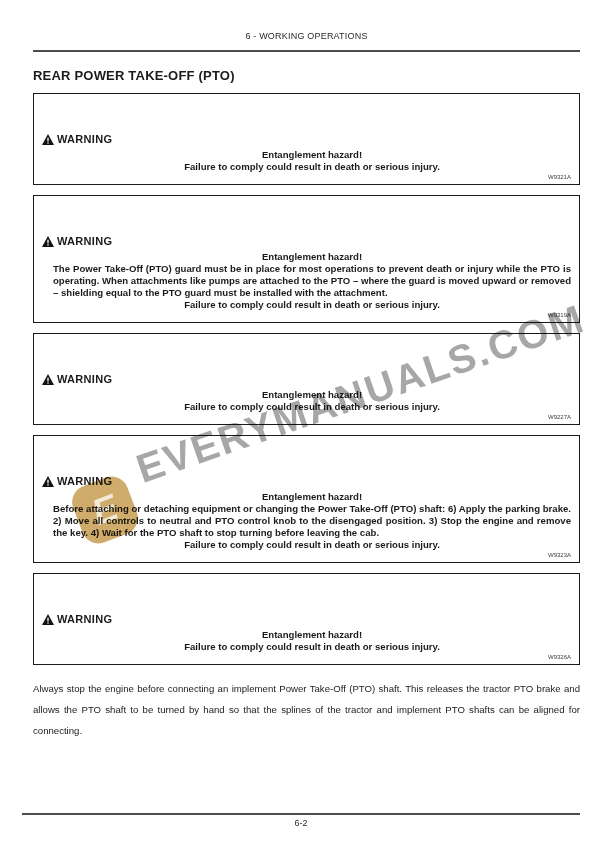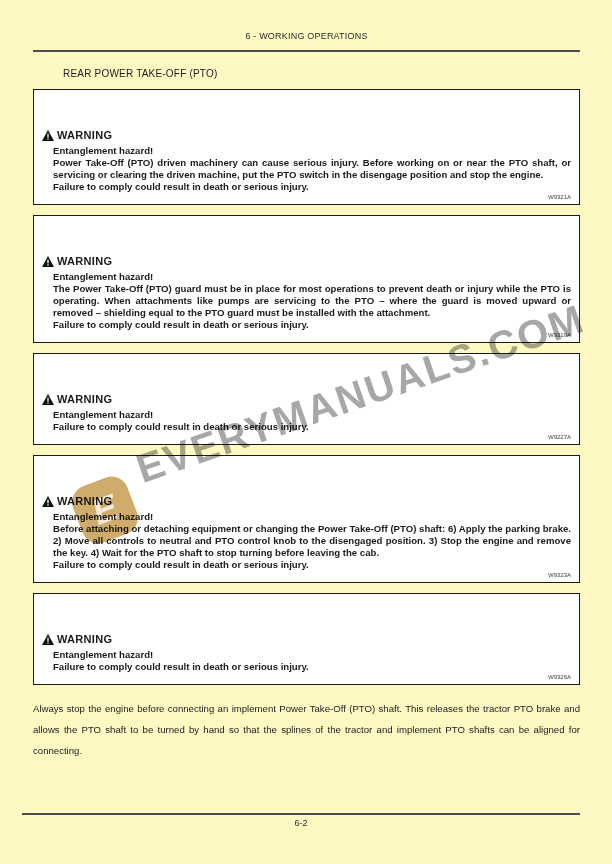--- a/index.html
+++ b/index.html
@@ -2,45 +2,44 @@
 <html><head>
 <meta charset="utf-8">
 <style>
   * { margin: 0; padding: 0; box-sizing: border-box; }
   html, body { background: #e8e8e8; }
   .page {
     position: relative;
     width: 612px;
     height: 864px;
     margin: 0 auto;
-    background: #fef9c3;
+    background: #ffffff;
     font-family: "Liberation Sans", sans-serif;
     color: #1b1b1b;
     overflow: hidden;
   }
   .content { padding: 31px 32px 0 33px; }
 
   .running-header {
     text-align: center;
     font-size: 9px;
     color: #2a2a2a;
     letter-spacing: 0.2px;
   }
   .header-rule {
     margin-top: 9px;
     border: 0;
     border-top: 2px solid #4d4d4d;
     height: 0;
   }
   .page-title {
     margin-top: 16px;
-    font-size: 10px;
-    font-weight: normal;
+    font-size: 13px;
+    font-weight: bold;
     letter-spacing: 0.2px;
-    margin-left: 30px;
   }
   .section-title {
     margin-top: 19px;
     font-size: 16px;
     font-weight: normal;
   }
 
   .warning-box {
     margin-top: 10px;
     border: 1.5px solid #1a1a1a;
@@ -60,21 +59,21 @@
     font-weight: bold;
     letter-spacing: 0.3px;
   }
   .warning-body {
     margin-left: 11px;
     margin-top: 3px;
     font-size: 9.6px;
     font-weight: bold;
     line-height: 12px;
   }
-  .warning-body .hazard { text-align: left; }
+  .warning-body .hazard { text-align: center; }
   .warning-body .wtext { text-align: justify; }
   .warning-code {
     text-align: right;
     font-size: 6px;
     color: #3a3a3a;
     line-height: 7px;
     margin-top: 1px;
     font-weight: normal;
   }
 
@@ -161,38 +160,37 @@
       <div class="warning-head">
         <svg class="tri" viewBox="0 0 20 18">
           <path d="M10 0 L20 18 L0 18 Z" fill="#111"></path>
           <rect x="8.9" y="6" width="2.2" height="6.2" fill="#fff"></rect>
           <rect x="8.9" y="13.6" width="2.2" height="2.2" fill="#fff"></rect>
         </svg>
         <span class="warning-word">WARNING</span>
       </div>
       <div class="warning-body">
         <div class="hazard">Entanglement hazard!</div>
-        <div class="wtext">Power Take-Off (PTO) driven machinery can cause serious injury. Before working on or near the PTO shaft, or servicing or clearing the driven machine, put the PTO switch in the disengage position and stop the engine.</div>
         <div class="hazard">Failure to comply could result in death or serious injury.</div>
       </div>
       <div class="warning-code">W9321A</div>
     </div>
 
     <div class="warning-box">
       <div class="warning-head">
         <svg class="tri" viewBox="0 0 20 18">
           <path d="M10 0 L20 18 L0 18 Z" fill="#111"></path>
           <rect x="8.9" y="6" width="2.2" height="6.2" fill="#fff"></rect>
           <rect x="8.9" y="13.6" width="2.2" height="2.2" fill="#fff"></rect>
         </svg>
         <span class="warning-word">WARNING</span>
       </div>
       <div class="warning-body">
         <div class="hazard">Entanglement hazard!</div>
-        <div class="wtext">The Power Take-Off (PTO) guard must be in place for most operations to prevent death or injury while the PTO is operating.  When attachments like pumps are servicing to the PTO – where the guard is moved upward or removed – shielding equal to the PTO guard must be installed with the attachment.</div>
+        <div class="wtext">The Power Take-Off (PTO) guard must be in place for most operations to prevent death or injury while the PTO is operating.  When attachments like pumps are attached to the PTO – where the guard is moved upward or removed – shielding equal to the PTO guard must be installed with the attachment.</div>
         <div class="hazard">Failure to comply could result in death or serious injury.</div>
       </div>
       <div class="warning-code">W9319A</div>
     </div>
 
     <div class="warning-box">
       <div class="warning-head">
         <svg class="tri" viewBox="0 0 20 18">
           <path d="M10 0 L20 18 L0 18 Z" fill="#111"></path>
           <rect x="8.9" y="6" width="2.2" height="6.2" fill="#fff"></rect>

